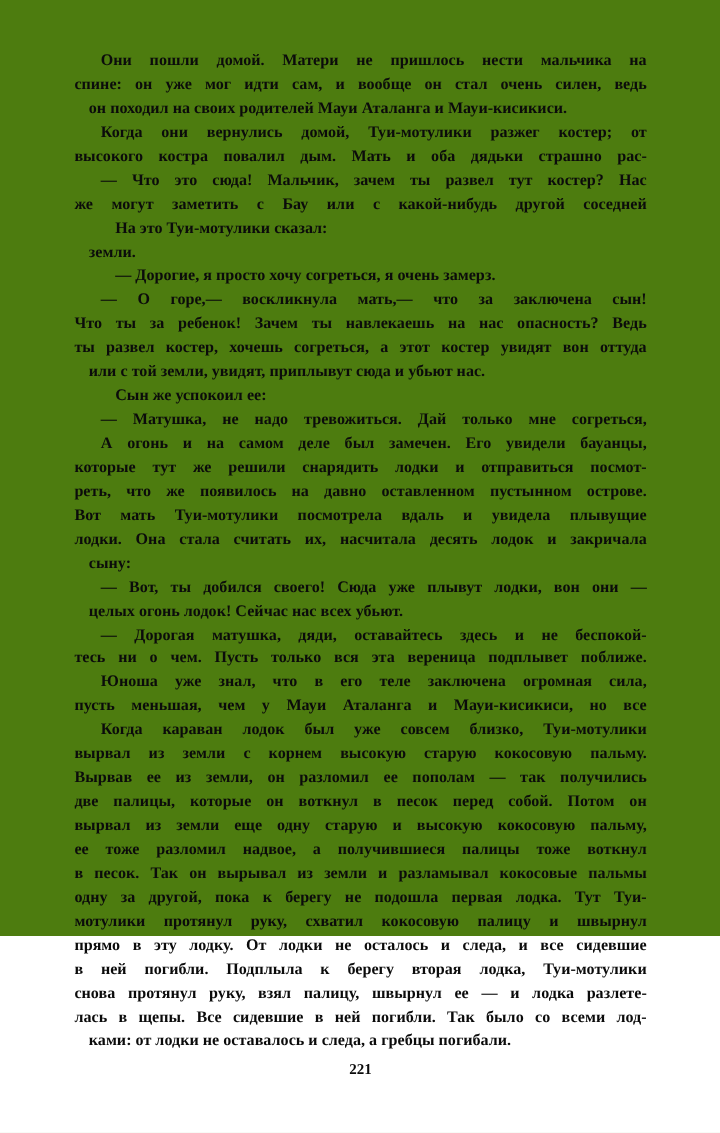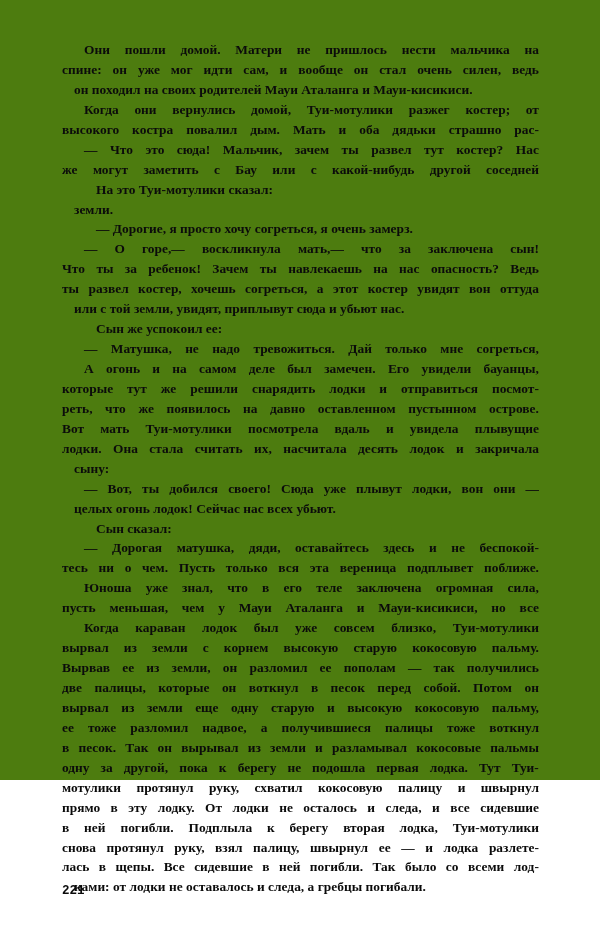--- a/index.html
+++ b/index.html
@@ -66,24 +66,24 @@
   .ln.flush {
     display: block;
     margin-left: 12px;
   }
 
   #page-number {
     position: absolute;
     left: 62px;
     top: 884px;
     width: 477px;
-    text-align: left;
+    text-align: center;
     font-size: 12.5px;
     font-weight: 700;
-    font-family: Liberation Mono, monospace;
+    font-family: Liberation Serif, serif;
     color: #0b0b0b;
   }
 </style>
 </head>
 <body>
 
 <div id="page">
 
   <div id="text-block">
       <div class="ln indent just">
@@ -279,21 +279,20 @@
         <span>своего!</span>
         <span>Сюда</span>
         <span>уже</span>
         <span>плывут</span>
         <span>лодки,</span>
         <span>вон</span>
         <span>они</span>
         <span>—</span>
       </div>
       <div class="ln flush">целых огонь лодок! Сейчас нас всех убьют.</div>
-      <div class="ln indent flush">Сын сказал:</div>
       <div class="ln indent just">
         <span>—</span>
         <span>Дорогая</span>
         <span>матушка,</span>
         <span>дяди,</span>
         <span>оставайтесь</span>
         <span>здесь</span>
         <span>и</span>
         <span>не</span>
         <span>беспокой-</span>

